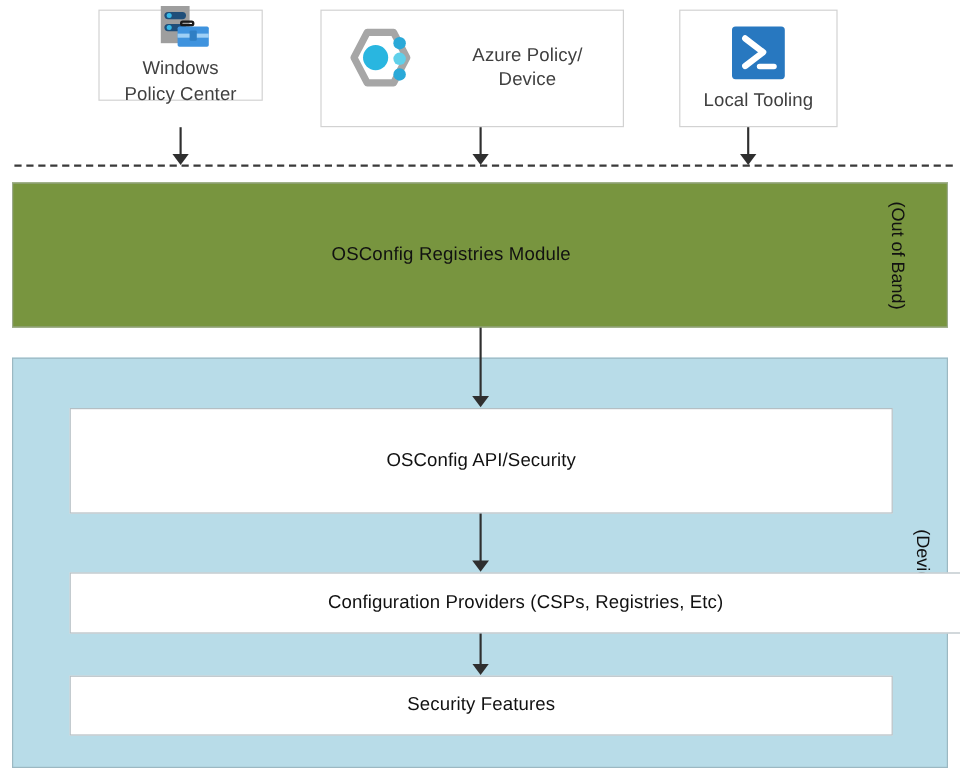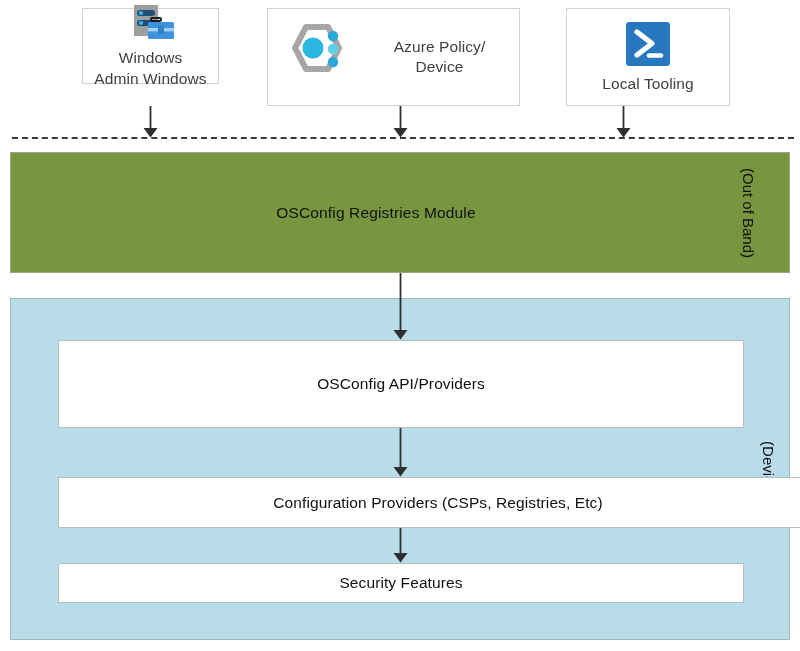--- a/index.html
+++ b/index.html
@@ -103,21 +103,21 @@
     display: flex;
     align-items: center;
     justify-content: center;
     text-align: center;
     font-size: 15.5px;
     color: #111111;
     letter-spacing: .1px;
   }
   #box-api       { left: 58px; top: 340px; width: 686px; height: 88px; }
   #box-providers { left: 58px; top: 477px; width: 760px; height: 51px; }
-  #box-security  { left: 58px; top: 563px; width: 686px; height: 40px; }
+  #box-security  { left: 58px; top: 563px; width: 686px; height: 50px; }
 
   
   #dashed-divider {
     position: absolute;
     left: 12px;
     top: 137px;
     width: 782px;
     height: 0;
     border-top: 2px dashed #3a3a3a;
   }
@@ -146,41 +146,41 @@
         <rect x="15" y="17" width="18" height="6" rx="3" fill="#1f4e79"></rect>
         <circle cx="19" cy="20" r="2.1" fill="#35b9e8"></circle>
         <rect x="29" y="15" width="10" height="3" rx="1.3" fill="none" stroke="#1b1b1b" stroke-width="2"></rect>
         <rect x="26" y="19" width="26" height="17" rx="1.5" fill="#3f93de"></rect>
         <rect x="26" y="25" width="26" height="3.4" fill="#9fd0f5"></rect>
         <rect x="36" y="22.5" width="6" height="8.5" rx="1" fill="#2f7fc4"></rect>
       </svg>
     </span>
     <div class="src-label" style="margin-top:5px;">
       <div>Windows</div>
-      <div>Admin Windows</div>
+      <div>Policy Center</div>
     </div>
   </div>
 
   <div class="src-box horiz" id="src-azure" style="left:267px; top:8px; width:253px; height:98px; padding-left:8px;">
     <span class="icon-wrap" style="flex:0 0 auto; margin-right:6px;">
       <svg width="78" height="72" viewBox="0 0 78 72" xmlns="http://www.w3.org/2000/svg">
         <path d="M30 6 L52 6 L63 27 L52 48 L30 48 L19 27 Z" fill="none" stroke="#a6a6a6" stroke-width="6" stroke-linejoin="round"></path>
         <circle cx="37" cy="27" r="10.5" fill="#29b6e0"></circle>
         <circle cx="57" cy="15" r="5.2" fill="#2aa9d8"></circle>
         <circle cx="57" cy="28" r="5.2" fill="#5fd0ea"></circle>
         <circle cx="57" cy="41" r="5.2" fill="#2aa9d8"></circle>
       </svg>
     </span>
     <div class="src-label" style="flex:1 1 auto;">
       <div>Azure Policy/</div>
       <div>Device</div>
     </div>
   </div>
 
-  <div class="src-box" id="src-local" style="left:566px; top:8px; width:164px; height:98px;">
+  <div class="src-box" id="src-local" style="left:566px; top:8px; width:132px; height:98px;">
     <span class="icon-wrap">
       <svg width="48" height="48" viewBox="0 0 48 48" xmlns="http://www.w3.org/2000/svg">
         <rect x="2" y="2" width="44" height="44" rx="3" fill="#2878c0"></rect>
         <path d="M13 12 L28 23.5 L13 35" fill="none" stroke="#ffffff" stroke-width="5.2" stroke-linecap="round" stroke-linejoin="round"></path>
         <line x1="25" y1="35.5" x2="37" y2="35.5" stroke="#ffffff" stroke-width="4.6" stroke-linecap="round"></line>
       </svg>
     </span>
     <div class="src-label" style="margin-top:6px;">
       <div>Local Tooling</div>
     </div>
@@ -191,21 +191,21 @@
   <div class="band" id="oob-band">
     <div class="band-center-label">OSConfig Registries Module</div>
     <div class="side-label" id="oob-side">(Out of Band)</div>
   </div>
 
   <div class="band" id="device-band">
     <div class="side-label" id="device-side">(Device)</div>
   </div>
 
   <div class="inner-box" id="box-api">
-    <span>OSConfig API/Providers</span>
+    <span>OSConfig API/Security</span>
   </div>
 
   <div class="inner-box" id="box-providers">
     <span>Configuration Providers (CSPs, Registries, Etc)</span>
   </div>
 
   <div class="inner-box" id="box-security">
     <span>Security Features</span>
   </div>
 

